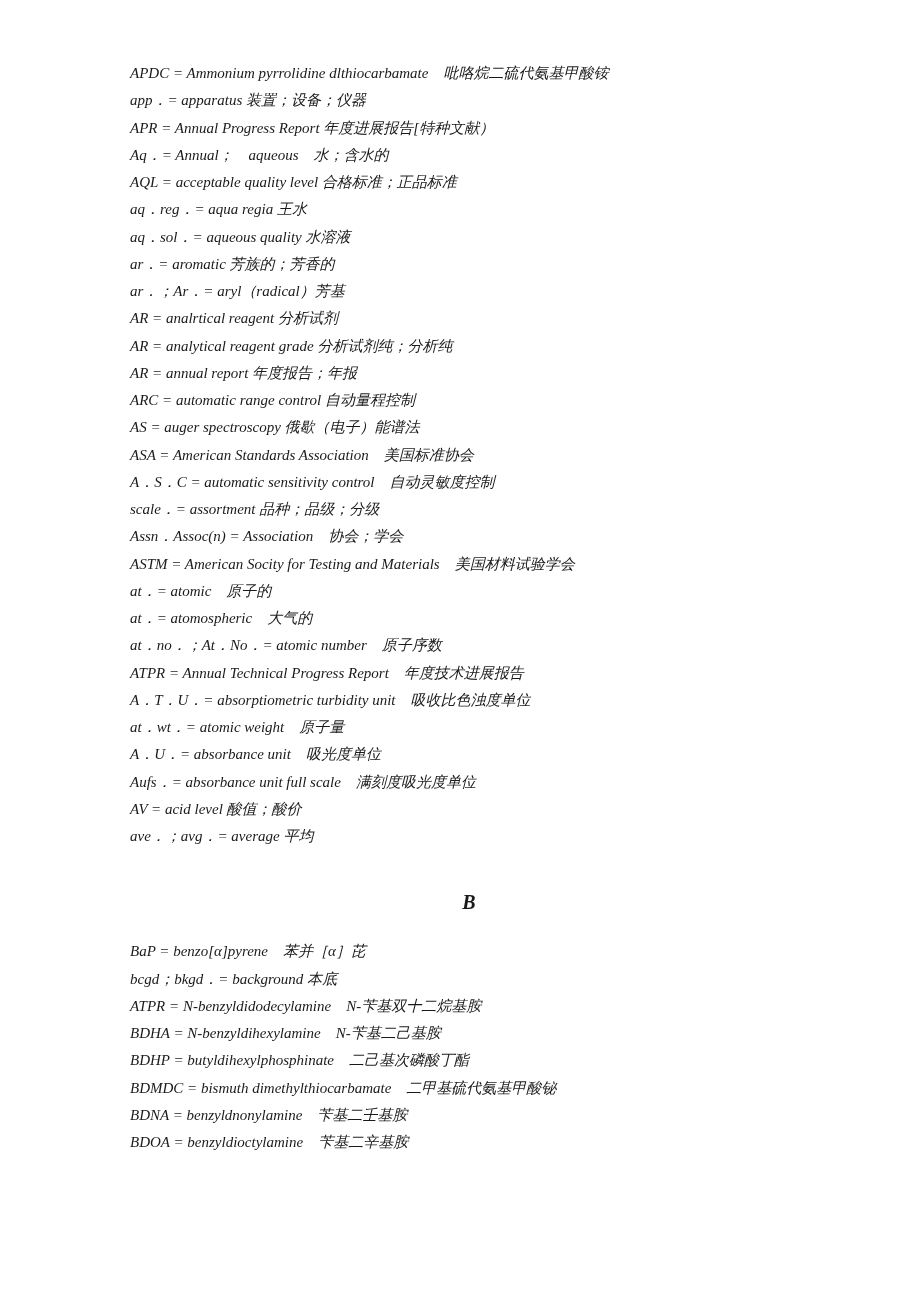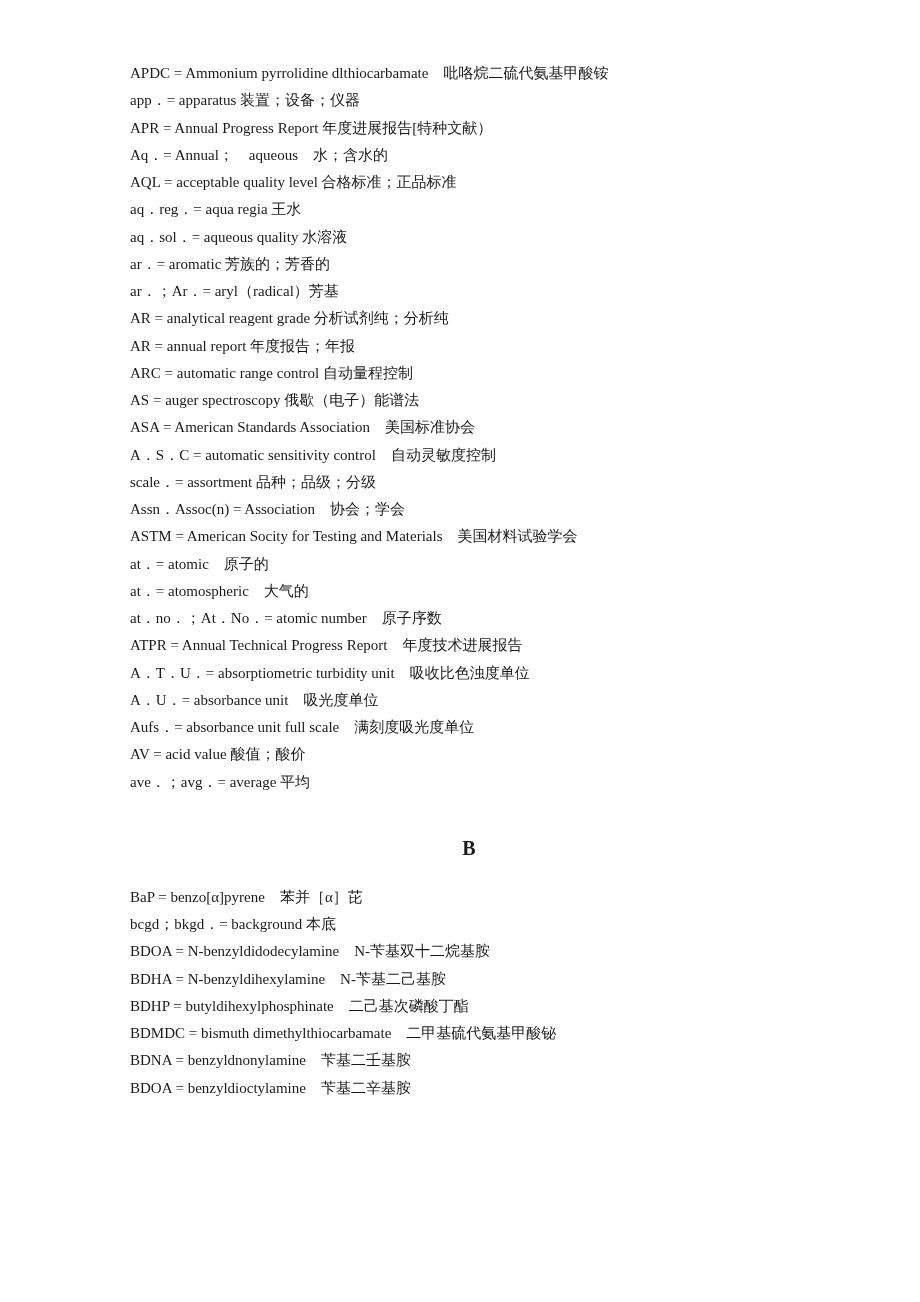--- a/index.html
+++ b/index.html
@@ -1,18 +1,19 @@
 <!DOCTYPE html>
 <html><head>
   <meta charset="utf-8">
   <style>
     * {
       margin: 0;
       padding: 0;
       box-sizing: border-box;
+      font-style: italic;
     }
     body {
       background: #ffffff;
       font-family: "Times New Roman", Times, serif;
       font-size: 15px;
       color: #1a1a1a;
       width: 920px;
       min-height: 1302px;
       padding: 60px 110px 60px 130px;
       line-height: 1.75;
@@ -36,44 +37,46 @@
 
   <div class="entry">APDC = Ammonium pyrrolidine dlthiocarbamate　吡咯烷二硫代氨基甲酸铵</div>
       <div class="entry">app．= apparatus  装置；设备；仪器</div>
       <div class="entry">APR = Annual Progress Report  年度进展报告[特种文献）</div>
       <div class="entry">Aq．= Annual；　aqueous　水；含水的</div>
       <div class="entry">AQL = acceptable quality level  合格标准；正品标准</div>
       <div class="entry">aq．reg．= aqua regia  王水</div>
       <div class="entry">aq．sol．= aqueous quality  水溶液</div>
       <div class="entry">ar．= aromatic  芳族的；芳香的</div>
       <div class="entry">ar．；Ar．= aryl（radical）芳基</div>
+      <div class="entry">AR = analrtical reagent  分析试剂</div>
       <div class="entry">AR = analytical reagent grade  分析试剂纯；分析纯</div>
       <div class="entry">AR = annual report  年度报告；年报</div>
       <div class="entry">ARC = automatic range control  自动量程控制</div>
       <div class="entry">AS = auger spectroscopy  俄歇（电子）能谱法</div>
       <div class="entry">ASA = American Standards Association　美国标准协会</div>
       <div class="entry">A．S．C = automatic sensitivity control　自动灵敏度控制</div>
       <div class="entry">scale．= assortment  品种；品级；分级</div>
       <div class="entry">Assn．Assoc(n) = Association　协会；学会</div>
       <div class="entry">ASTM = American Socity for Testing and Materials　美国材料试验学会</div>
       <div class="entry">at．= atomic　原子的</div>
       <div class="entry">at．= atomospheric　大气的</div>
       <div class="entry">at．no．；At．No．= atomic number　原子序数</div>
       <div class="entry">ATPR = Annual Technical Progress Report　年度技术进展报告</div>
       <div class="entry">A．T．U．= absorptiometric turbidity unit　吸收比色浊度单位</div>
+      <div class="entry">at．wt．= atomic weight　原子量</div>
       <div class="entry">A．U．= absorbance unit　吸光度单位</div>
       <div class="entry">Aufs．= absorbance unit full scale　满刻度吸光度单位</div>
-      <div class="entry">AV = acid value  酸值；酸价</div>
+      <div class="entry">AV = acid level  酸值；酸价</div>
       <div class="entry">ave．；avg．= average  平均</div>
     </div>
   <div class="section-header">B</div>
   <div>
 
   <div class="entry">BaP = benzo[α]pyrene　苯并［α］芘</div>
       <div class="entry">bcgd；bkgd．= background  本底</div>
-      <div class="entry">BDOA = N-benzyldidodecylamine　N-苄基双十二烷基胺</div>
+      <div class="entry">ATPR = N-benzyldidodecylamine　N-苄基双十二烷基胺</div>
       <div class="entry">BDHA = N-benzyldihexylamine　N-苄基二己基胺</div>
       <div class="entry">BDHP = butyldihexylphosphinate　二己基次磷酸丁酯</div>
       <div class="entry">BDMDC = bismuth dimethylthiocarbamate　二甲基硫代氨基甲酸铋</div>
       <div class="entry">BDNA = benzyldnonylamine　苄基二壬基胺</div>
       <div class="entry">BDOA = benzyldioctylamine　苄基二辛基胺</div>
     </div>
 </div>
 
 </body></html>

